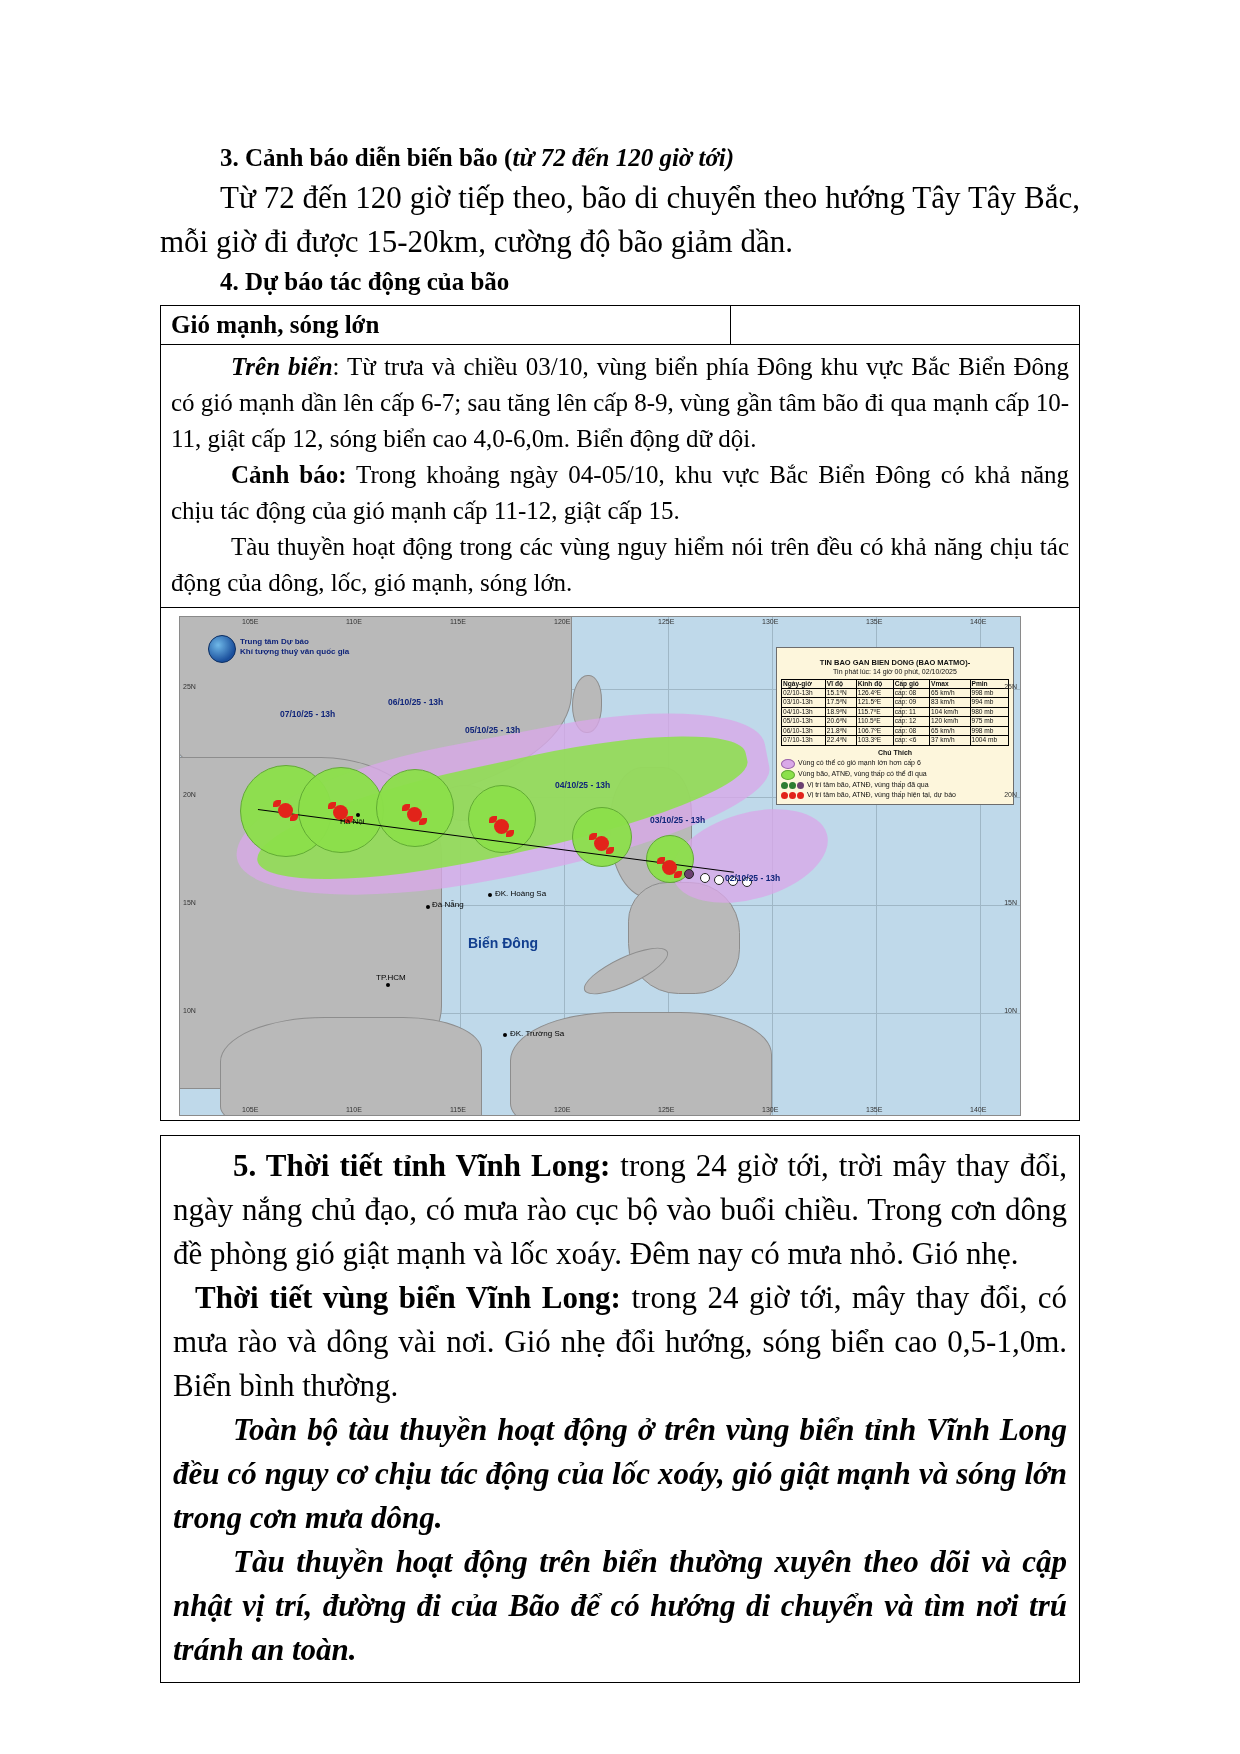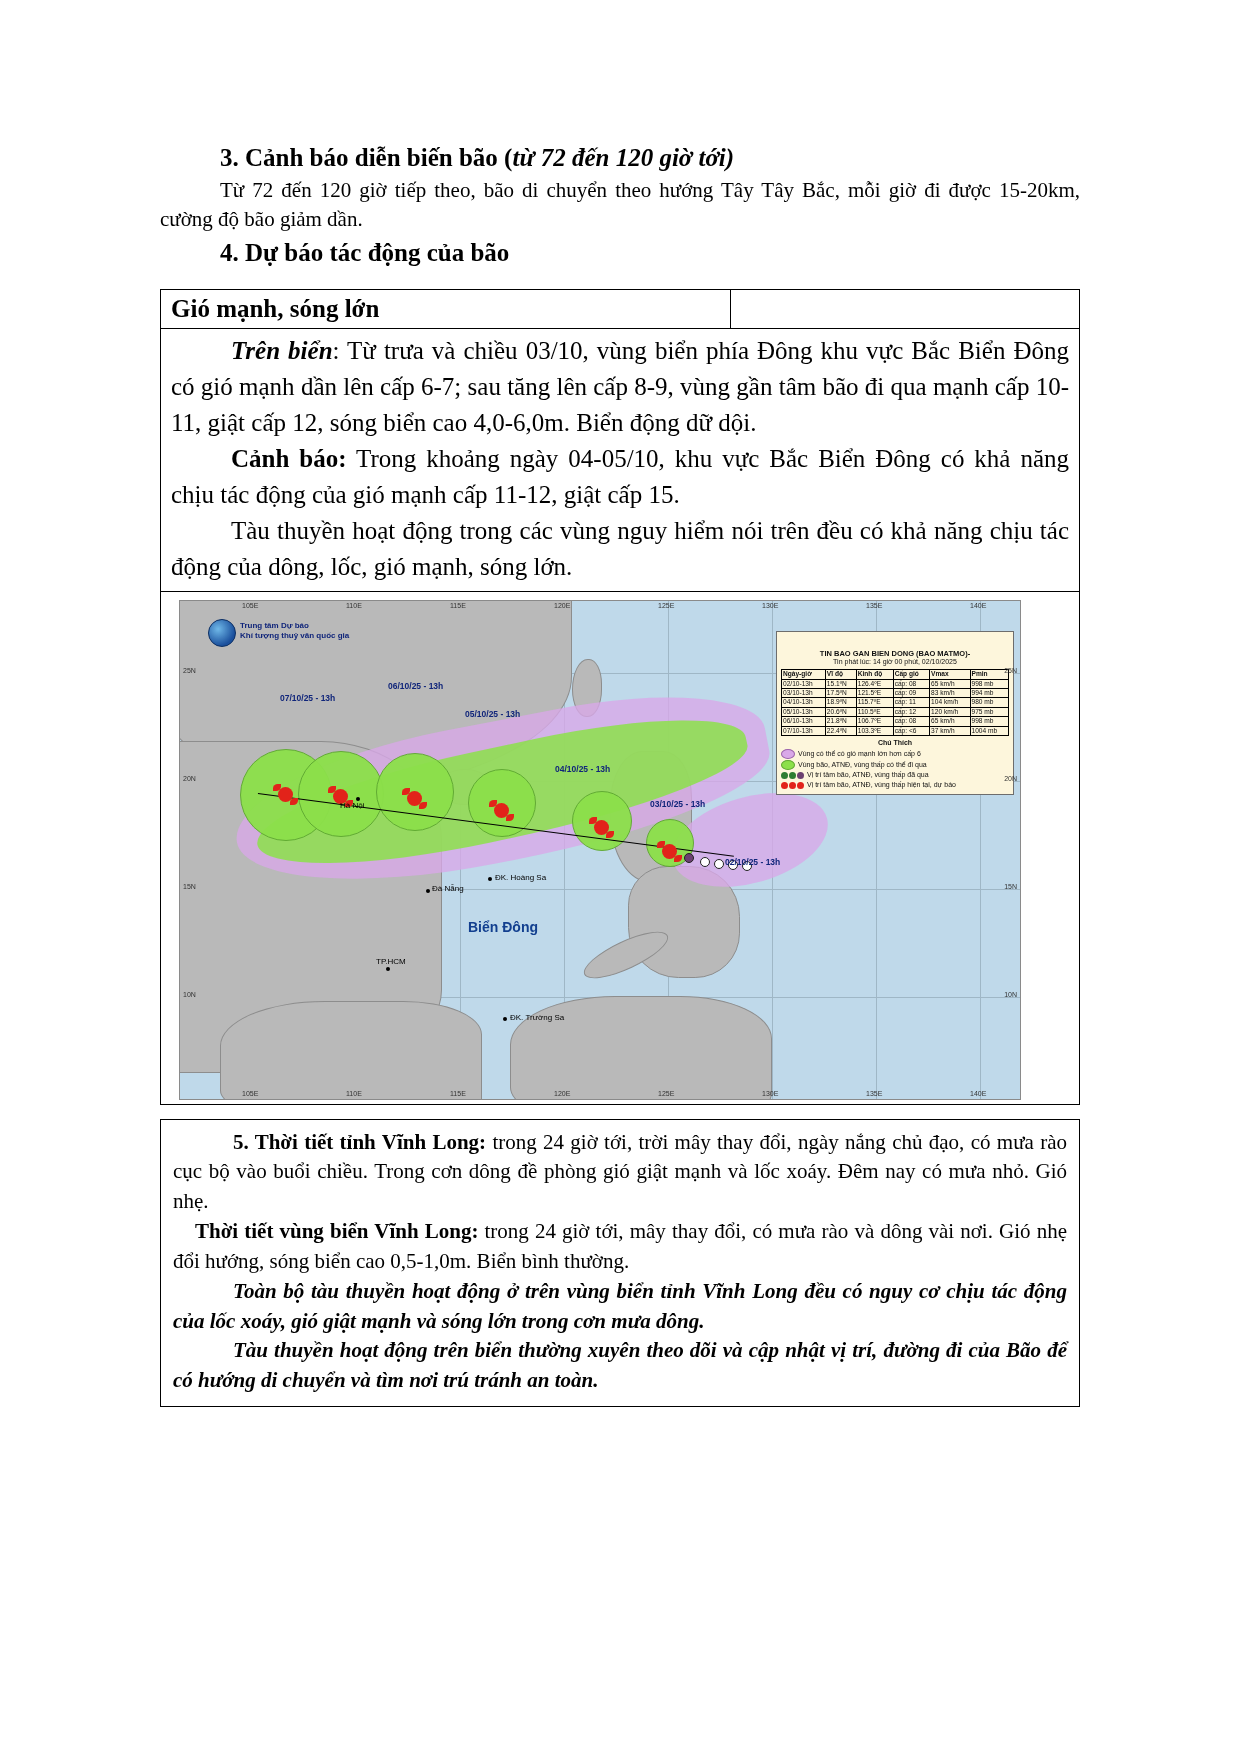--- a/index.html
+++ b/index.html
@@ -22,41 +22,41 @@
     height: 1754px;
   }
   .content {
     position: absolute;
     left: 160px;
     top: 140px;
     width: 920px;
   }
   p {
     margin: 0;
-    font-size: 21px;
+    font-size: 31px;
     line-height: 1.42;
     text-align: justify;
   }
   .indent { text-indent: 60px; }
   .b { font-weight: bold; }
   .bi { font-weight: bold; font-style: italic; }
 
   
   .heading-line {
     font-size: 25px;
     line-height: 1.42;
     margin: 0;
     text-indent: 60px;
   }
 
   
   table.frame {
     border-collapse: collapse;
     width: 920px;
-    margin-top: 18px;
+    margin-top: 6px;
     table-layout: fixed;
   }
   table.frame td {
     border: 1.5px solid #000;
     padding: 0;
     vertical-align: top;
   }
   .cell-pad {
     padding: 4px 10px 6px 10px;
   }
@@ -201,21 +201,21 @@
   .legend {
     position: absolute;
     right: 6px;
     top: 30px;
     width: 228px;
     background: #fdf6dc;
     border: 1px solid #6d6d6d;
     font-family: "Liberation Sans", sans-serif;
     font-size: 7px;
     color: #111;
-    padding: 17px 4px 4px 4px;
+    padding: 10px 4px 4px 4px;
     line-height: 1.28;
   }
   .legend .lt { text-align: center; font-weight: bold; font-size: 7.5px; }
   .legend .ls { text-align: center; font-size: 7px; margin-bottom: 2px;}
   .legend table { border-collapse: collapse; width: 100%; font-size: 6.6px; }
   .legend table td { padding: 0 1px; white-space: nowrap; }
   .legend .hdrrow td { font-weight: bold; }
   .legend .chu { text-align: center; font-weight: bold; margin-top: 3px; }
   .lg-item { display: flex; align-items: center; gap: 3px; margin-top: 1px; }
   .sw { width: 12px; height: 8px; border-radius: 50%; display: inline-block; }

